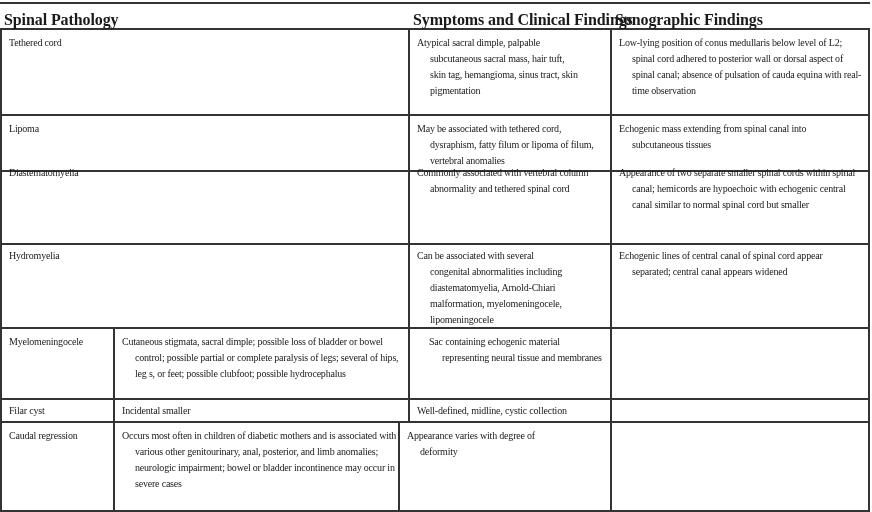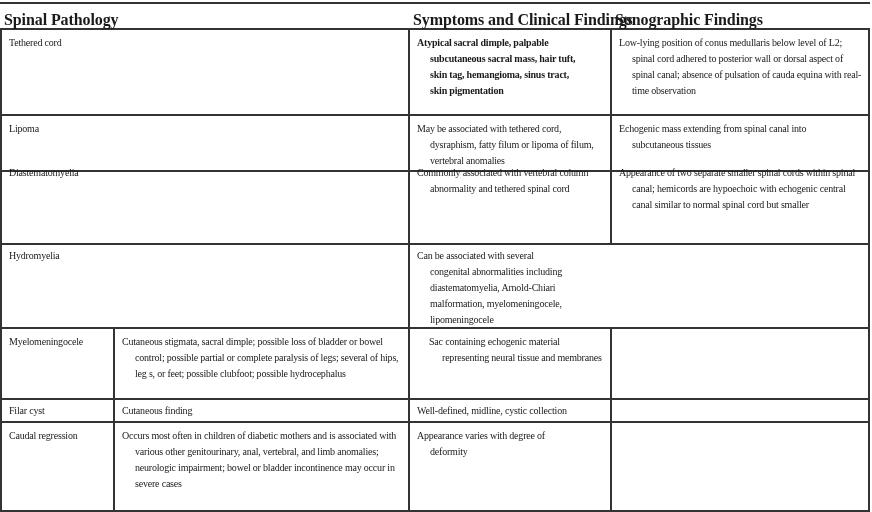--- a/index.html
+++ b/index.html
@@ -23,54 +23,55 @@
 
 <div class="tbl">
   <div class="hdr">
     <span style="left:4px;">Spinal Pathology</span>
     <span style="left:413px;">Symptoms and Clinical Findings</span>
     <span style="left:615px;">Sonographic Findings</span>
   </div>
 
   <div class="row" style="top:30px;height:86px;">
     <div class="cell" style="left:0;width:406px;">Tethered cord</div>
-    <div class="cell bl hang" style="left:406px;width:178px;font-weight:bold;">Atypical sacral dimple, palpable subcutaneous sacral mass, hair tuft, skin tag, hemangioma, sinus tract, skin pigmentation</div>
+    <div class="cell bl hang" style="left:406px;width:178px;">Atypical sacral dimple, palpable subcutaneous sacral mass, hair tuft, skin tag, hemangioma, sinus tract, skin pigmentation</div>
     <div class="cell bl hang" style="left:608px;width:258px;">Low-lying position of conus medullaris below level of L2; spinal cord adhered to posterior wall or dorsal aspect of spinal canal; absence of pulsation of cauda equina with real-time observation</div>
   </div>
 
   <div class="row" style="top:116px;height:56px;">
     <div class="cell" style="left:0;width:406px;">Lipoma</div>
     <div class="cell bl hang" style="left:406px;width:202px;">May be associated with tethered cord, dysraphism, fatty filum or lipoma of filum, vertebral anomalies</div>
     <div class="cell bl hang" style="left:608px;width:208px;">Echogenic mass extending from spinal canal into subcutaneous tissues</div>
   </div>
 
   <div class="row" style="top:160px;height:85px;padding-left:36px;">
     <div class="cell" style="left:0;width:406px;">Diastematomyelia</div>
     <div class="cell bl hang" style="left:406px;width:202px;">Commonly associated with vertebral column abnormality and tethered spinal cord</div>
     <div class="cell bl hang" style="left:608px;width:258px;">Appearance of two separate smaller spinal cords within spinal canal; hemicords are hypoechoic with echogenic central canal similar to normal spinal cord but smaller</div>
   </div>
 
   <div class="row" style="top:243px;height:86px;">
     <div class="cell" style="left:0;width:406px;">Hydromyelia</div>
     <div class="cell bl hang" style="left:406px;width:166px;">Can be associated with several congenital abnormalities including diastematomyelia, Arnold-Chiari malformation, myelomeningocele, lipomeningocele</div>
+    <div class="cell bl hang" style="left:608px;width:258px;">Echogenic lines of central canal of spinal cord appear separated; central canal appears widened</div>
   </div>
 
   <div class="row" style="top:329px;height:71px;">
     <div class="cell" style="left:0;width:111px;">Myelomeningocele</div>
     <div class="cell bl hang" style="left:111px;width:295px;">Cutaneous stigmata, sacral dimple; possible loss of bladder or bowel control; possible partial or complete paralysis of legs; several of hips, leg s, or feet; possible clubfoot; possible hydrocephalus</div>
     <div class="cell bl hang" style="left:406px;width:202px;padding-left:32px;">Sac containing echogenic material representing neural tissue and membranes</div>
     <div class="cell bl hang" style="left:608px;width:258px;"></div>
   </div>
 
   <div class="row" style="top:400px;height:23px;">
     <div class="cell" style="left:0;width:88px;padding-top:3px;">Filar cyst</div>
-    <div class="cell bl hang" style="left:111px;width:295px;padding-top:3px;">Cutaneous finding</div>
+    <div class="cell bl hang" style="left:111px;width:295px;padding-top:3px;">Incidental smaller</div>
     <div class="cell bl hang" style="left:406px;width:202px;padding-top:3px;">Well-defined, midline, cystic collection</div>
     <div class="cell bl hang" style="left:608px;width:258px;padding-top:3px;"></div>
   </div>
 
   <div class="row" style="top:423px;height:89px;">
     <div class="cell" style="left:0;width:111px;">Caudal regression</div>
-    <div class="cell bl hang" style="left:111px;width:295px;">Occurs most often in children of diabetic mothers and is associated with various other genitourinary, anal, vertebral, and limb anomalies; neurologic impairment; bowel or bladder incontinence may occur in severe cases</div>
-    <div class="cell bl hang" style="left:406px;width:168px;font-family:Liberation Serif, serif;">Appearance varies with degree of deformity</div>
+    <div class="cell bl hang" style="left:111px;width:295px;">Occurs most often in children of diabetic mothers and is associated with various other genitourinary, anal, posterior, and limb anomalies; neurologic impairment; bowel or bladder incontinence may occur in severe cases</div>
+    <div class="cell bl hang" style="left:396px;width:168px;font-family:Liberation Serif, serif;">Appearance varies with degree of deformity</div>
     <div class="cell bl hang" style="left:608px;width:258px;"></div>
   </div>
 </div>
 
 </body></html>

